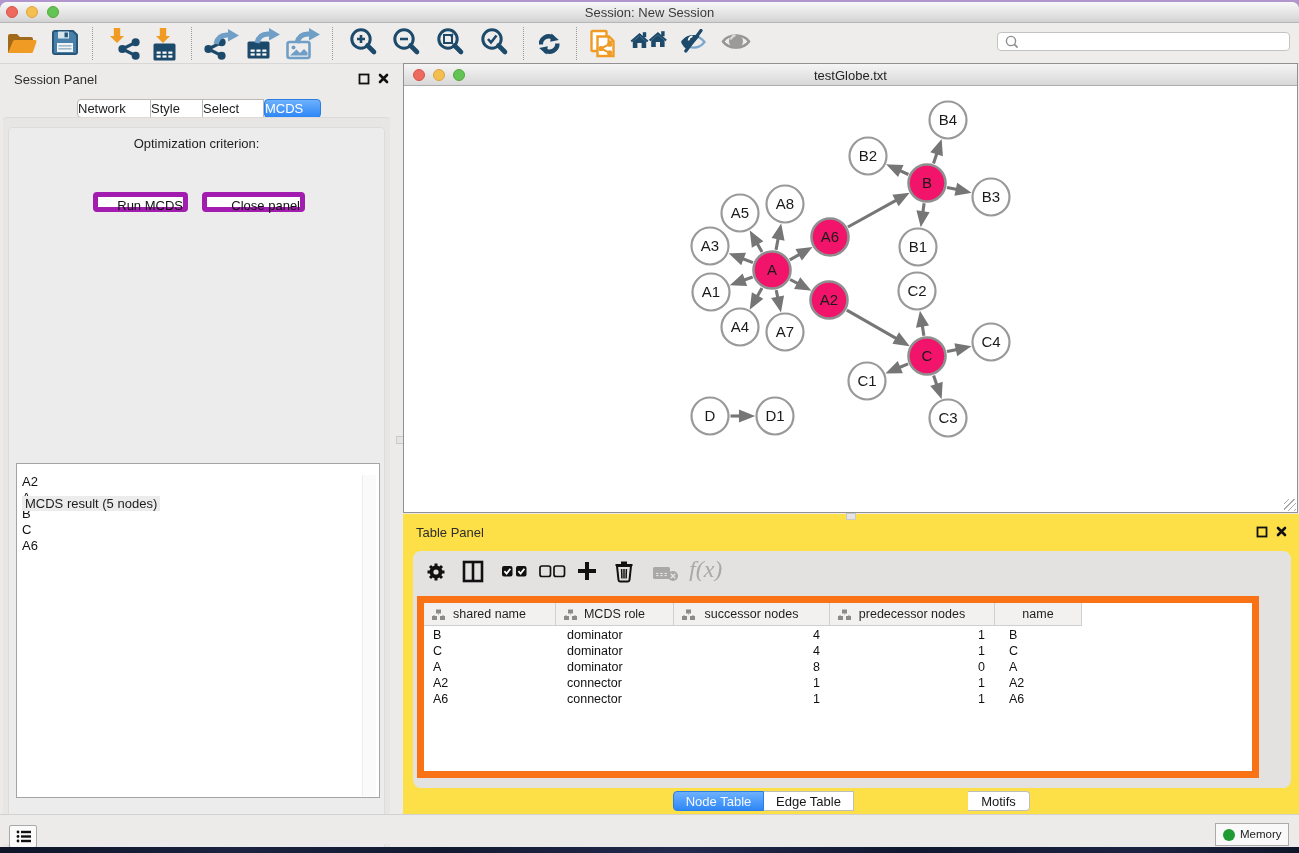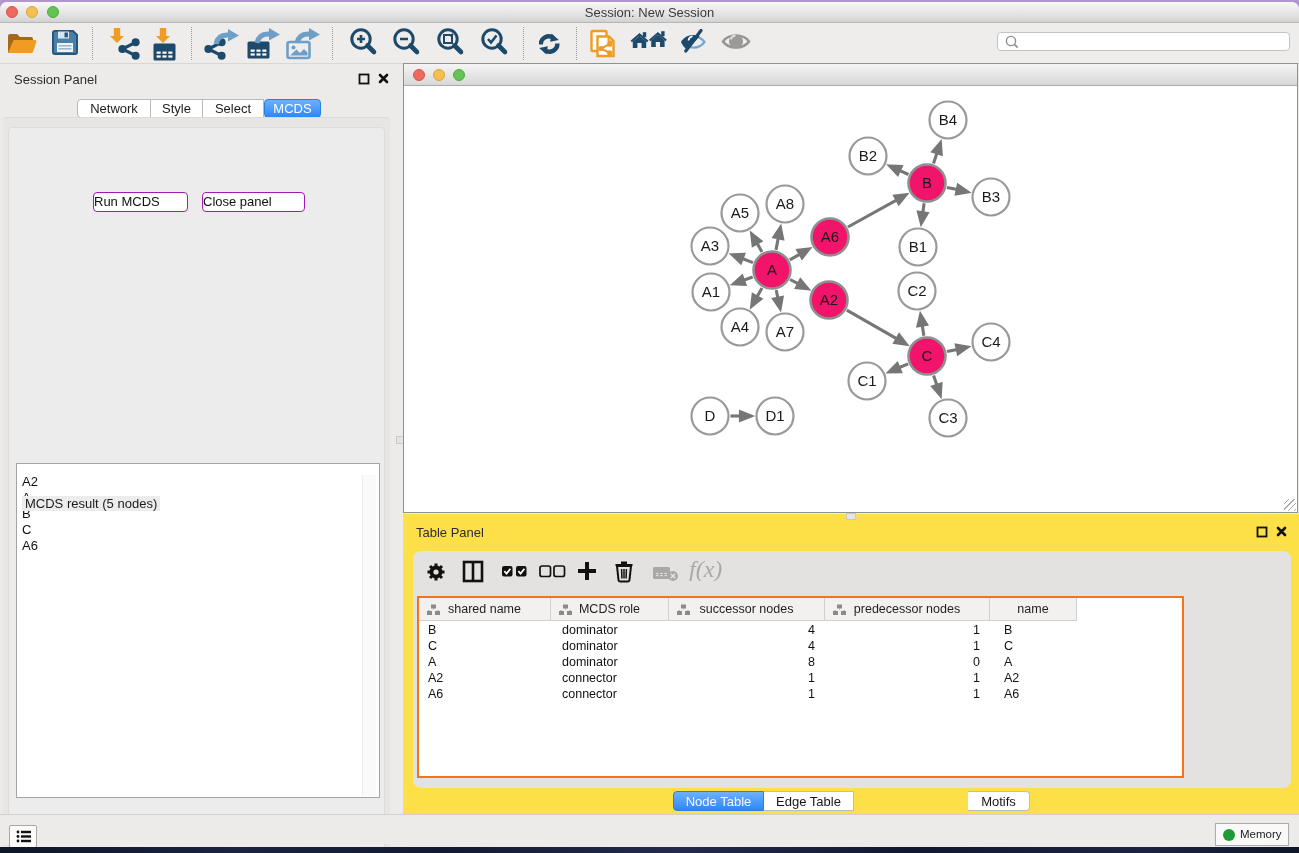--- a/index.html
+++ b/index.html
@@ -20,53 +20,53 @@
 #toolbar{position:absolute;left:0;top:21px;width:1299px;height:41px;background:#eeedec;border-bottom:1px solid #d8d7d6;}
 .sep{position:absolute;top:4px;height:33px;width:0;border-left:1px dotted #9a9a9a;}
 .ticon{position:absolute;top:0;}
 
 #search{position:absolute;left:997px;top:9px;width:293px;height:19px;background:#fff;border:1px solid #c3c3c3;border-radius:4px;}
 
 #cpanel{position:absolute;left:0;top:62px;width:390px;height:753px;background:#ecebea;}
 #cpanel .hdr{position:absolute;left:14px;top:8px;font-size:13px;color:#2e2e2e;}
 #cp-tabs{position:absolute;left:77px;top:35px;height:19px;}
 .tab{float:left;height:19px;line-height:18px;background:#fff;border:1px solid #b9b9b9;border-left:none;
- font-size:13px;color:#1c1c1c;text-align:center;}
+ font-size:13px;color:#1c1c1c;text-align:left;}
 .tab.first{border-left:1px solid #b9b9b9;border-radius:4px 0 0 4px;}
 .tab.sel{background:linear-gradient(#6db1fd,#2e87f7);color:#fff;border:1px solid #2a7de2;border-radius:4px;}
 #cp-outer{position:absolute;left:3px;top:53px;width:387px;height:741px;background:#e7e6e5;border-radius:4px 4px 0 0;border-top:1px solid #dcdbda;}
 #cp-inner{position:absolute;left:5px;top:9px;width:377px;height:726px;background:#edecec;border:1px solid #dddcdb;border-radius:4px;}
 #opt-label{position:absolute;left:0;top:18px;width:100%;text-align:center;font-size:13px;color:#1f1f1f;}
 #combo{position:absolute;left:40px;top:42px;width:312px;height:19px;background:#fff;border:1px solid #c6c6c6;border-radius:5px;}
 #combo .txt{position:absolute;left:13px;top:2px;font-size:13.5px;color:#111;}
 #combo .btn{position:absolute;right:0;top:-1px;width:21px;height:20px;background:linear-gradient(#66adfd,#2c85f7);border-radius:0 5px 5px 0;}
 .btn svg{position:absolute;left:4px;top:3px;}
-.cbtn{position:absolute;top:74px;height:20px;background:#fff;border:1px solid #a21caf;border-radius:4px;
- font-size:13px;color:#111;text-align:left;line-height:18px;}
+.cbtn{position:absolute;top:74px;height:20px;background:#fff;border:5px solid #a21caf;border-radius:4px;
+ font-size:13px;color:#111;text-align:right;line-height:18px;}
 
 #fs{position:absolute;left:13px;top:345px;width:364px;height:335px;border:1px solid #a4a4a4;}
 #fs-label{position:absolute;left:19px;top:338px;font-size:13px;color:#1c1c1c;background:#edecec;padding:0 3px;margin-top:40px;}
 #fs-list{position:absolute;left:14px;top:346px;width:362px;height:333px;background:#fff;padding-top:10px;}
 #fs-list .it{font-size:13px;color:#111;padding-left:5px;height:16px;line-height:16px;}
 #fs-scroll{position:absolute;right:3px;top:11px;width:14px;height:321px;background:#fafafa;border-left:1px solid #ededed;}
 
 #vsplit{position:absolute;left:390px;top:62px;width:13px;height:753px;background:#ecebea;}
 #vgrip{position:absolute;left:6px;top:372px;width:8px;height:8px;background:#e4e4e4;border:1px solid #c9c9c9;}
 
 #nwin{position:absolute;left:403px;top:61px;width:895px;height:450px;background:#fff;border:1px solid #919191;}
 #nwin-tb{position:absolute;left:0;top:0;width:893px;height:22px;background:linear-gradient(#f5f5f5,#d8d8d8);border-bottom:1px solid #acacac;}
 #nwin-tb .t{position:absolute;top:4px;left:0;width:100%;text-align:center;font-size:13px;color:#242424;}
 #grip{position:absolute;right:1px;bottom:1px;width:12px;height:12px;
  background:repeating-linear-gradient(135deg,transparent 0 3px,#a9a9a9 3px 4px);}
 #hgrip{position:absolute;left:846px;top:511px;width:10px;height:7px;background:#e4e4e4;border:1px solid #c9c9c9;z-index:9;}
 
 #tpanel{position:absolute;left:403px;top:512px;width:896px;height:301px;background:#fde047;}
 #tpanel .hdr{position:absolute;left:13px;top:11px;font-size:13px;color:#2e2e2e;}
 #tp-inner{position:absolute;left:10px;top:37px;width:878px;height:237px;background:#e3e2e1;border-radius:8px;}
-#tp-table{position:absolute;left:4px;top:45px;width:767px;height:182px;background:#fff;border:2px solid #f97316;}
+#tp-table{position:absolute;left:4px;top:45px;width:842px;height:182px;background:#fff;border:7px solid #f97316;}
 .th{position:absolute;top:0;height:23px;background:#f2f1f0;border-right:1px solid #d0d0d0;border-bottom:1px solid #cfcfcf;}
 .th .lab{position:absolute;top:4px;left:0;width:100%;text-align:center;font-size:12.5px;color:#1f1f1f;}
 .trow{position:absolute;width:680px;height:16px;font-size:12.5px;color:#111;}
 .trow .c1{position:absolute;left:9px;}
 .trow .c2{position:absolute;left:143px;}
 .trow .c3{position:absolute;left:250px;width:146px;text-align:right;}
 .trow .c4{position:absolute;left:406px;width:155px;text-align:right;}
 .trow .c5{position:absolute;left:585px;}
 
 #btabs{position:absolute;left:270px;top:277px;height:20px;}
@@ -236,20 +236,21 @@
         <path d="M22 2 L29 9 M29 2 L22 9" stroke="#111" stroke-width="2.6" stroke-linecap="round"></path>
       </svg>
     <div id="cp-tabs">
       <div class="tab first" style="width:74px;">Network</div>
       <div class="tab" style="width:52px;">Style</div>
       <div class="tab" style="width:61px;">Select</div>
       <div class="tab sel" style="width:57px;">MCDS</div>
     </div>
     <div id="cp-outer">
       <div id="cp-inner"></div>
+      <div id="opt-label">Optimization criterion:</div>
       <div class="cbtn" style="left:90px;width:95px;">Run MCDS</div>
       <div class="cbtn" style="left:199px;width:103px;">Close panel</div>
       <div id="fs"></div>
       <div id="fs-list">
         <div class="it">A2</div>
           <div class="it">A</div>
           <div class="it">B</div>
           <div class="it">C</div>
           <div class="it">A6</div>
         <div id="fs-scroll"></div>
@@ -258,20 +259,21 @@
     </div>
   </div>
   <div id="vsplit">
       <div id="vgrip"></div>
     </div>
   <div id="nwin">
     <div id="nwin-tb">
       <div class="tl r" style="left:9px;top:5px;"></div>
       <div class="tl y" style="left:29px;top:5px;"></div>
       <div class="tl g" style="left:49px;top:5px;"></div>
+      <div class="t">testGlobe.txt</div>
     </div>
     <div id="grip"></div>
   </div>
   <svg id="graph" width="896" height="448" style="position:absolute;left:403px;top:62px;">
       <g stroke="#767676" stroke-width="3.1" fill="#767676">
         <line x1="359.0" y1="188.1" x2="353.9" y2="179.1"></line>
         <polygon points="348.7,169.9 357.6,177.0 350.1,181.2"></polygon>
         <line x1="373.0" y1="185.9" x2="375.3" y2="173.8"></line>
         <polygon points="377.4,163.5 379.6,174.7 371.1,173.0"></polygon>
         <line x1="349.9" y1="198.6" x2="339.2" y2="194.5"></line>

